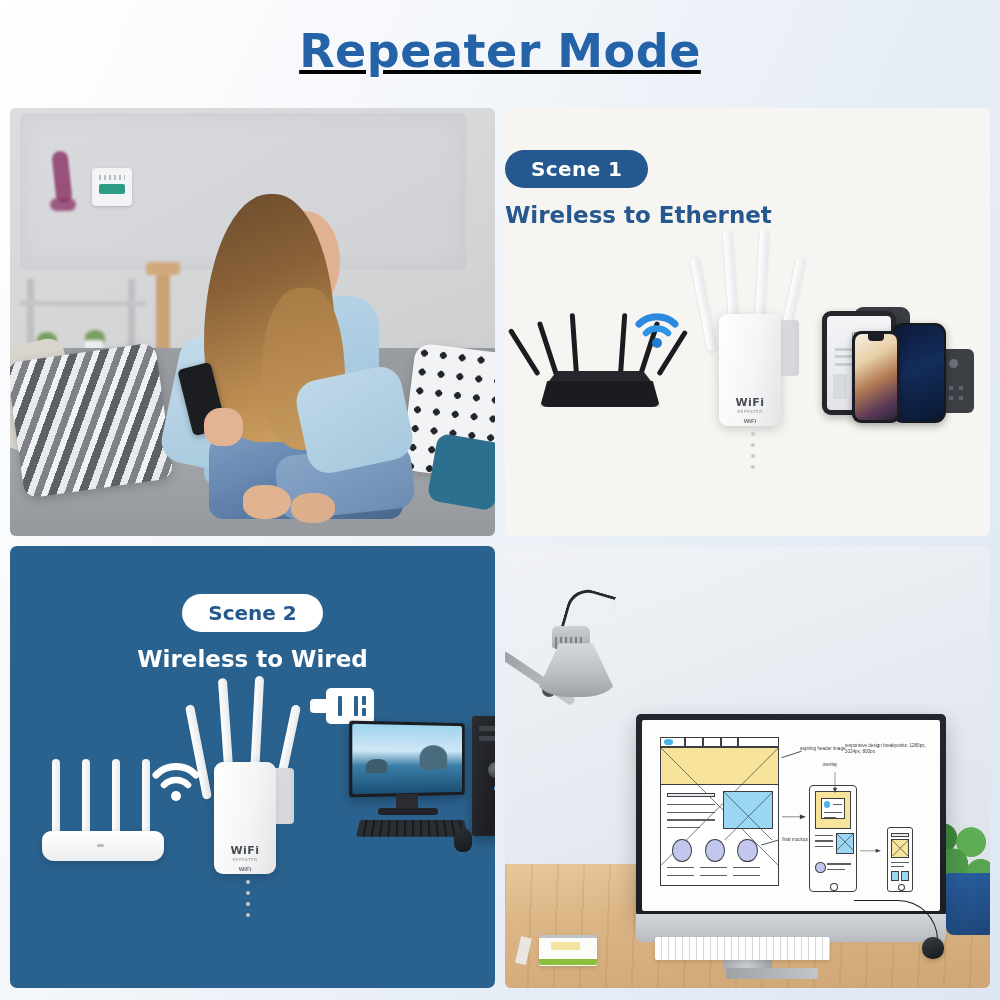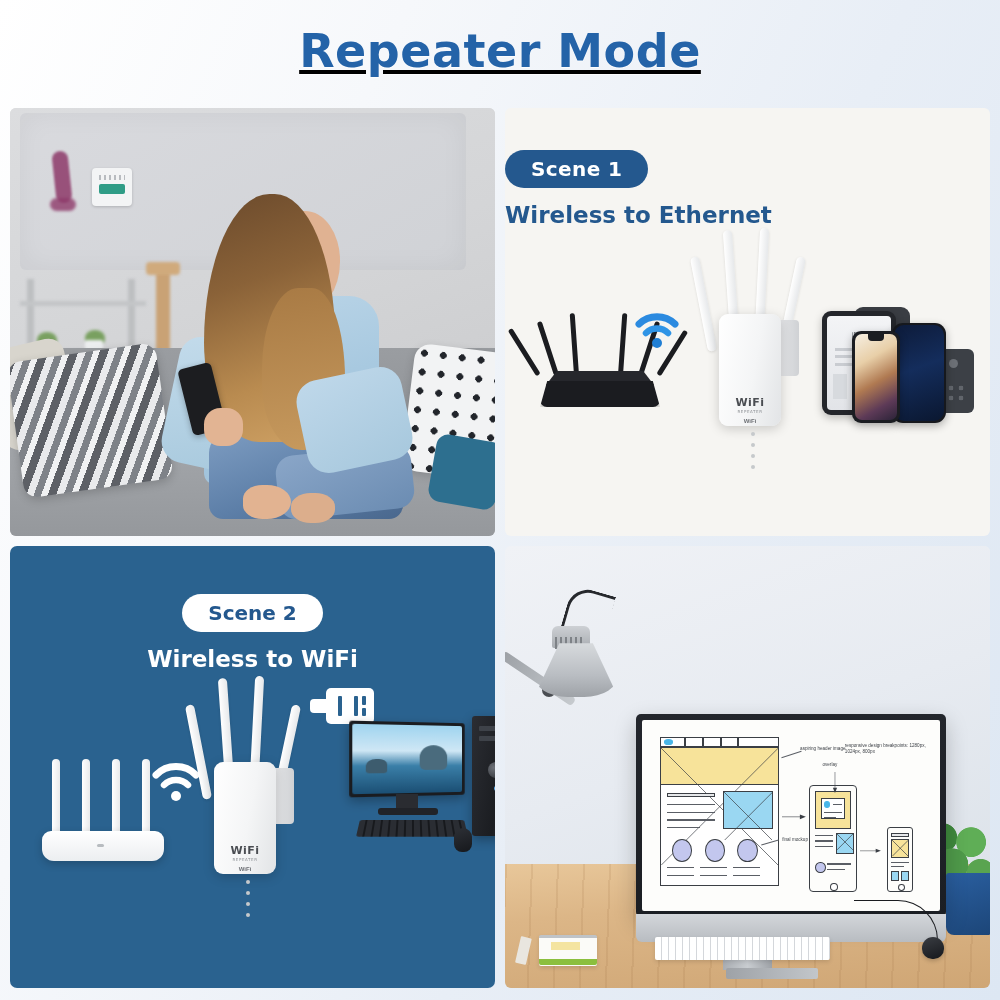--- a/index.html
+++ b/index.html
@@ -390,21 +390,21 @@
             <div class="phone-x-notch"></div>
           </div>
         </div>
       </div>
 
     </div>
 
     <div class="panel p-bl">
       <div class="scene2-head">
         <div class="badge-pill-w">Scene 2</div>
-        <div class="scene2-sub">Wireless to WiFi</div>
+        <div class="scene2-sub">Wireless to Wired</div>
       </div>
 
       <div class="router-white">
         <div class="rw-ant" style="left:14px"></div>
         <div class="rw-ant" style="left:44px"></div>
         <div class="rw-ant" style="left:74px"></div>
         <div class="rw-ant" style="left:104px"></div>
         <div class="rw-body"></div>
         <div class="rw-dot"></div>
       </div>

